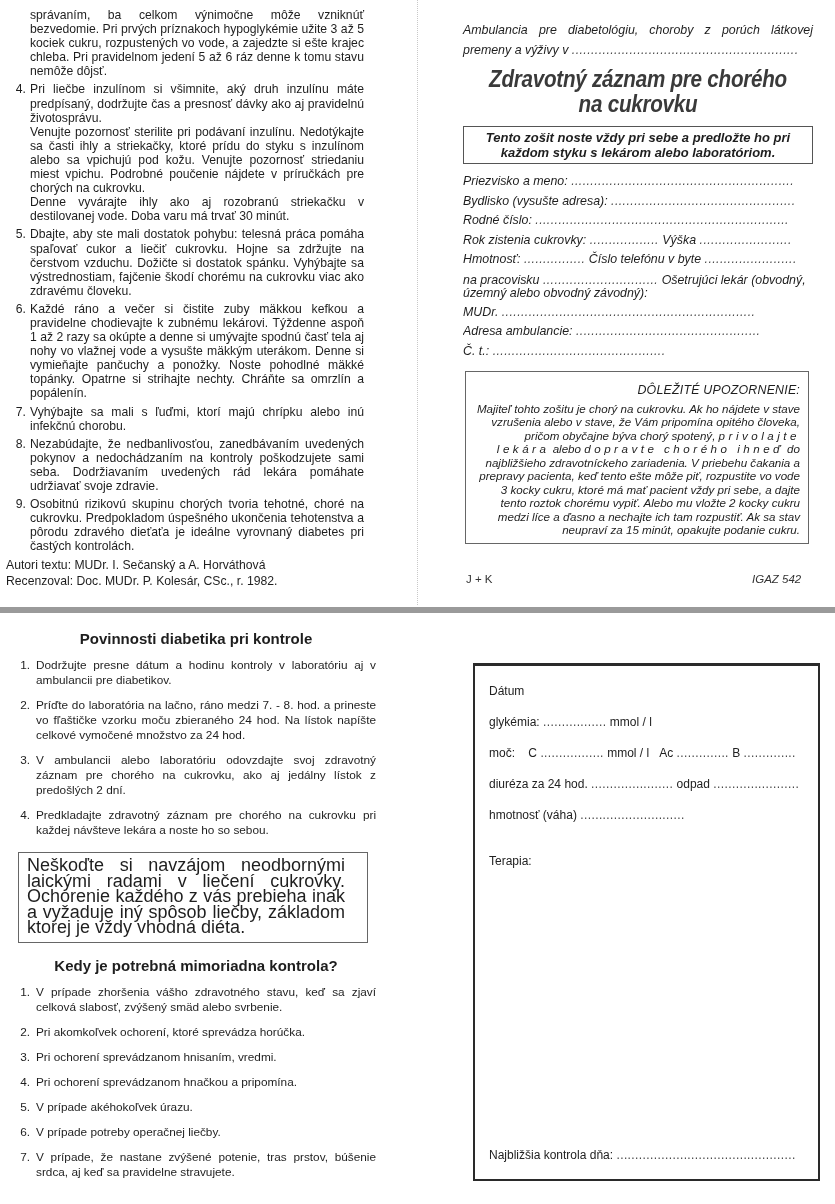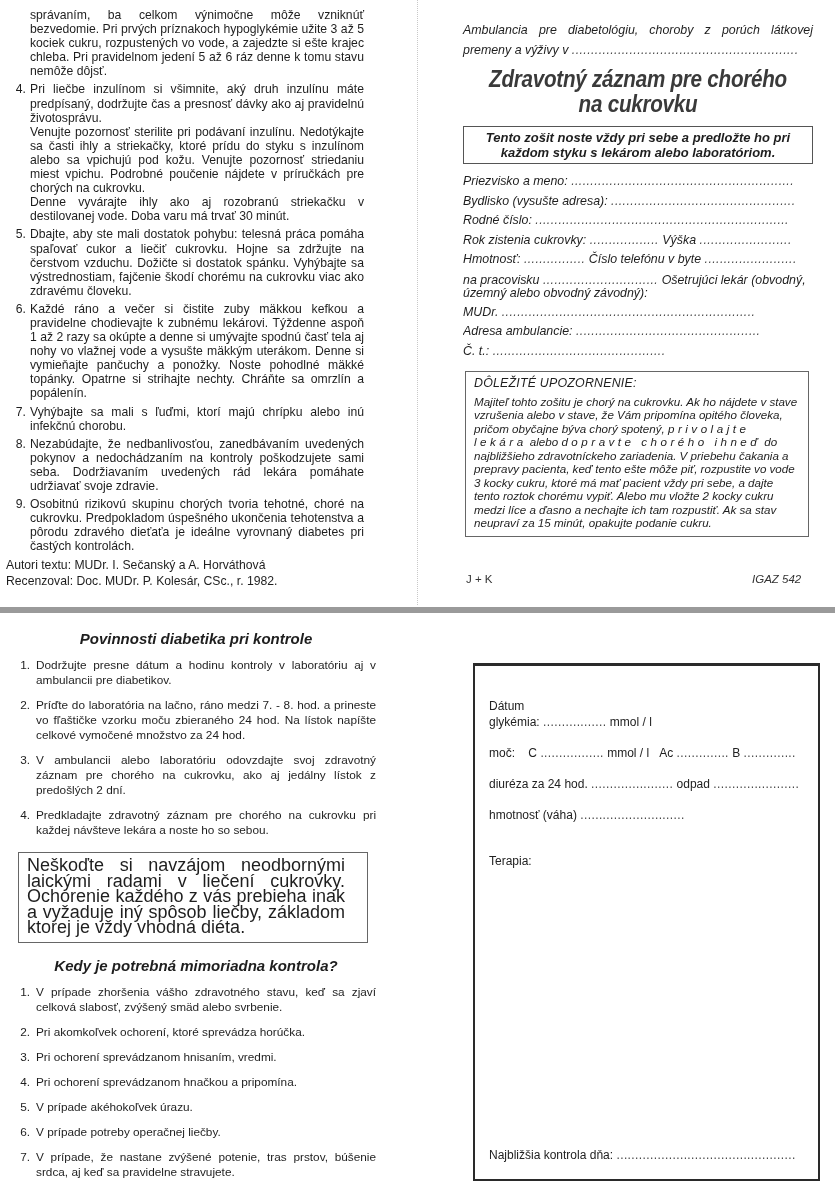--- a/index.html
+++ b/index.html
@@ -24,28 +24,28 @@
   .title { font-family: "Liberation Sans", sans-serif; font-weight: bold; font-size: 24px;
     line-height: 25px; text-align: center; color: #3a3a3a; margin-top: 6px;
     transform: scaleX(0.86); transform-origin: center; letter-spacing: -0.3px; }
   .carry-box { border: 1.5px solid #555; margin-top: 10px; padding: 3px 4px;
     text-align: center; font-weight: bold; font-size: 13px; line-height: 15px; }
   .fields { margin-top: 8px; }
   .field { line-height: 19.5px; white-space: nowrap; overflow: hidden; }
   .field.wrap { white-space: normal; line-height: 13px; margin: 4px 0 3px; }
   .dots { color: #444; letter-spacing: 0.4px; }
   .warn-box { border: 1.5px solid #666; margin-top: 10px; margin-left: 2px; width: 344px;
-    padding: 5px 8px 6px; text-align: left; font-size: 11.6px; line-height: 13.5px; }
+    padding: 12px 8px 6px; text-align: right; font-size: 11.6px; line-height: 13.5px; }
   .warn-title { font-size: 12.4px; margin-bottom: 4px; letter-spacing: 0.2px; }
   .spaced { letter-spacing: 3.5px; }
   .footer-l { left: 466px; top: 573px; font-size: 11.5px; color: #333; }
   .footer-r { left: 752px; top: 573px; font-style: italic; font-size: 11.5px; color: #333; }
   
   #ll { left: 16px; top: 630px; width: 360px; font-size: 11.8px; line-height: 15px; }
-  .h2 { font-weight: bold; font-size: 15px; text-align: center; line-height: 18px; font-style: italic; }
+  .h2 { font-weight: bold; font-size: 15px; text-align: center; line-height: 18px; }
   #ll .item { padding-left: 20px; margin-top: 10px; }
   #ll .item .num { width: 14px; }
   .advice-box { border: 1.5px solid #666; margin-top: 14px; margin-left: 2px; width: 350px;
     padding: 5px 22px 6px 8px; font-size: 18px; line-height: 15.5px; text-align: justify; }
   .h2.second { margin-top: 14px; }
   #ll .list2 .item { margin-top: 10px; }
   
   .record-box { left: 473px; top: 663px; width: 347px; height: 518px;
     border: 2.5px solid #2a2a2a; border-top-width: 3px; }
   .rec { position: absolute; left: 14px; font-size: 12px; white-space: nowrap; color: #222; }
@@ -212,21 +212,21 @@
       <span class="para">V prípade potreby operačnej liečby.</span>
     </div>
     <div class="item">
       <span class="num">7.</span>
       <span class="para">V prípade, že nastane zvýšené potenie, tras prstov, búšenie srdca, aj keď sa pravidelne stravujete.</span>
     </div>
   </div>
 </div>
 
 <div class="abs record-box">
-  <div class="rec" style="top:33px">
+  <div class="rec" style="top:18px">
     <span>Dátum</span>
   </div>
   <div class="rec" style="top:49px">
     <span>glykémia:</span>
     <span class="dots">.................</span>
     <span>mmol / l</span>
   </div>
   <div class="rec" style="top:80px">
     <span>moč:</span>
     &nbsp;&nbsp;&nbsp;<span>C</span>

